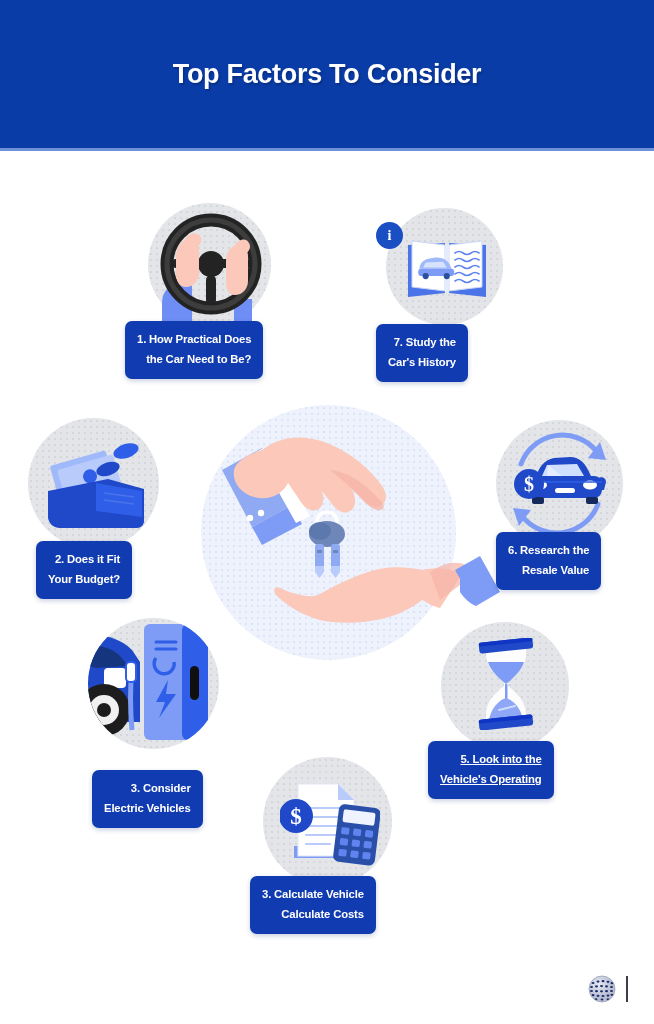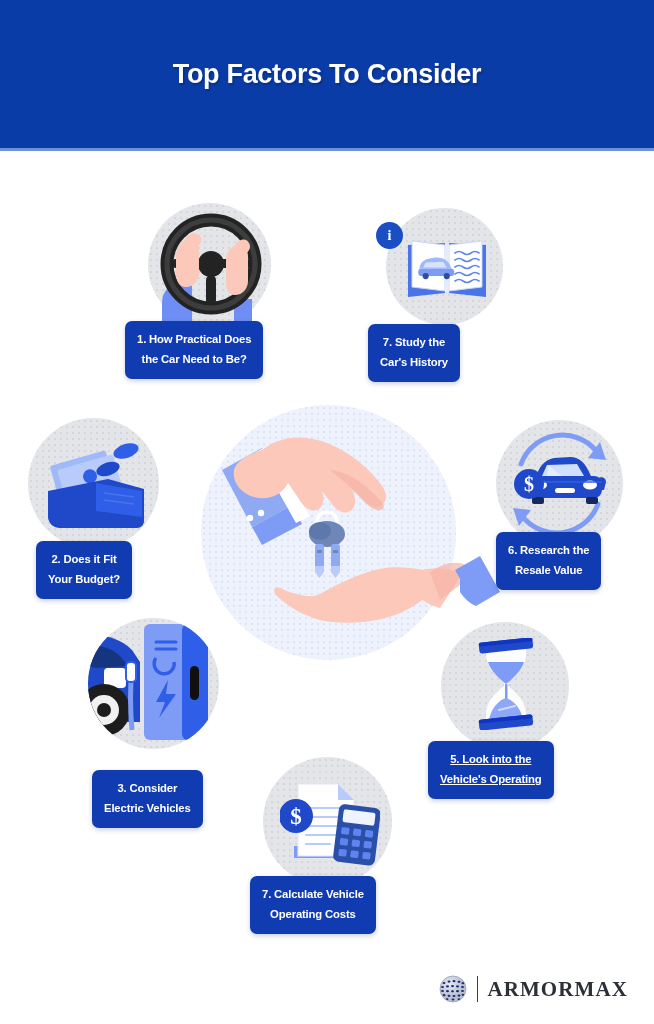--- a/index.html
+++ b/index.html
@@ -74,21 +74,21 @@
   .node-art { position: absolute; }
 
   .node-label {
     position: absolute;
     background: #113bb0;
     color: #ffffff;
     border-radius: 7px;
     font-size: 11.3px;
     font-weight: bold;
     line-height: 1.75;
-    text-align: center;
+    text-align: right;
     letter-spacing: -0.15px;
     padding: 9px 12px;
     box-shadow: 0 2px 5px rgba(20,40,120,0.22);
     white-space: nowrap;
   }
   .node-label span { display: block; }
 
   .info-badge {
     position: absolute;
     width: 27px; height: 27px;
@@ -233,21 +233,21 @@
 
       <g stroke="#5f84ef" stroke-width="1.6" fill="none" stroke-linecap="round">
         <path d="M55 18 q4 -3 8 0 t8 0 t8 0"></path>
         <path d="M55 25 q4 -3 8 0 t8 0 t8 0"></path>
         <path d="M55 32 q4 -3 8 0 t8 0 t8 0"></path>
         <path d="M55 39 q4 -3 8 0 t8 0 t8 0"></path>
         <path d="M55 46 q4 -3 8 0 t8 0 t8 0"></path>
       </g>
     </svg>
     <div class="info-badge" style="left:376px; top:222px;">i</div>
-    <div class="node-label" style="left:368px; top:324px;">
+    <div class="node-label" style="left:376px; top:324px;">
       <span>7. Study the</span>
       <span>Car's History</span>
     </div>
   </div>
 
   <div class="node">
     <div class="node-circle" style="left:28px; top:418px; width:131px; height:131px;"></div>
     <svg class="node-art" style="left:38px; top:437px;" width="112" height="98" viewBox="0 0 112 98">
 
       <g transform="rotate(-16 46 40)">
@@ -400,22 +400,22 @@
           <rect x="61" y="62" width="8" height="7" rx="1.5"></rect>
           <rect x="73" y="62" width="8" height="7" rx="1.5"></rect>
           <rect x="85" y="62" width="8" height="7" rx="1.5"></rect>
           <rect x="61" y="73" width="8" height="7" rx="1.5"></rect>
           <rect x="73" y="73" width="8" height="7" rx="1.5"></rect>
           <rect x="85" y="73" width="8" height="7" rx="1.5"></rect>
         </g>
       </g>
     </svg>
     <div class="node-label" style="left:250px; top:876px;">
-      <span>7. Calculate Vehicle</span>
-      <span>Operating Costs</span>
+      <span>3. Calculate Vehicle</span>
+      <span>Calculate Costs</span>
     </div>
   </div>
 
   <div class="footer">
     <div class="logo-wrap">
       <svg width="30" height="30" viewBox="0 0 30 30">
         <defs>
           <clipPath id="globeClip">
               <circle cx="15" cy="15" r="13"></circle>
             </clipPath>
@@ -448,17 +448,16 @@
               <ellipse cx="21" cy="21.6" rx="1.5" ry="1.1"></ellipse>
             <ellipse cx="25" cy="20.8" rx="1.5" ry="1.1"></ellipse>
             <ellipse cx="9" cy="25.2" rx="1.4" ry="1"></ellipse>
               <ellipse cx="15" cy="25.6" rx="1.4" ry="1"></ellipse>
             <ellipse cx="21" cy="25.2" rx="1.4" ry="1"></ellipse>
           </g>
         </g>
         <circle cx="15" cy="15" r="13" fill="none" stroke="#9aa2b8" stroke-width="0.8"></circle>
       </svg>
       <div class="logo-divider"></div>
-      <div class="logo-text">ARMORMAX</div>
     </div>
   </div>
 
 </div>
 
 </body></html>

